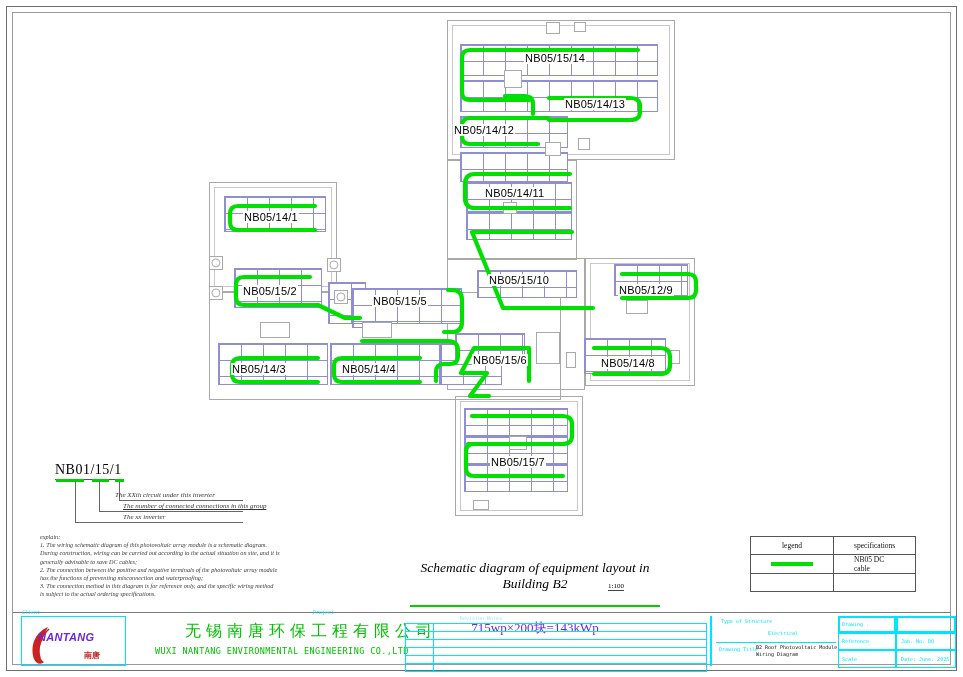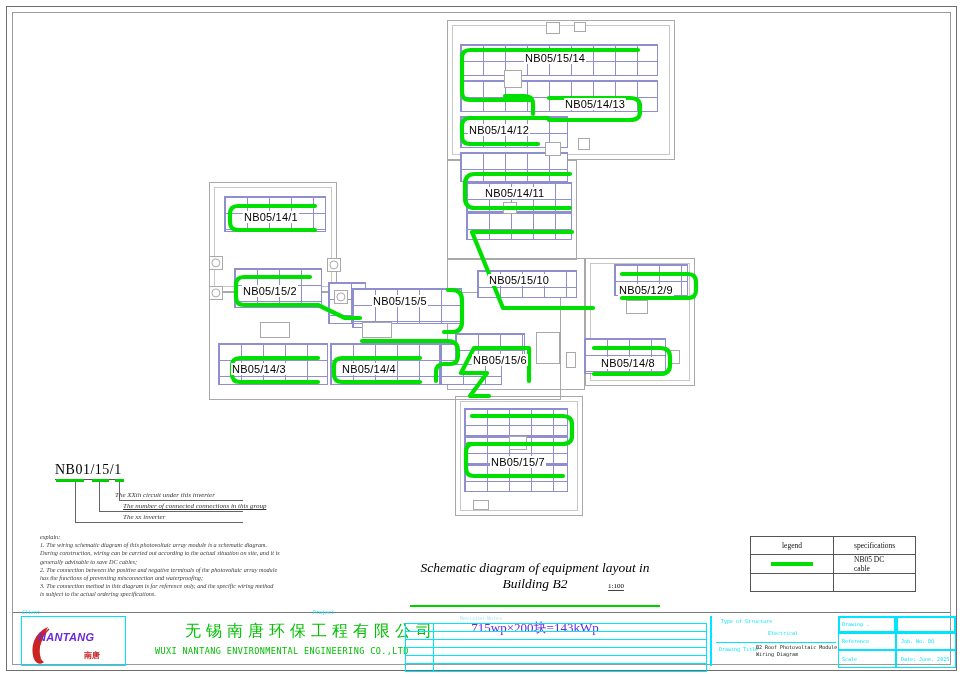--- a/index.html
+++ b/index.html
@@ -187,21 +187,21 @@
     <path d="M622 274 L688 274 Q696 274 696 282 L696 290 Q696 298 688 298 L622 298"></path>
 
     <path d="M594 348 L660 348 Q670 348 670 357 L670 365 Q670 374 660 374 L594 374"></path>
 
     <path d="M468 444 L562 444 Q572 444 572 436 L572 424 Q572 416 562 416 L472 416"></path>
     <path d="M563 476 L474 476 Q466 476 466 468 L466 452 Q466 444 474 444"></path>
   </svg>
 
   <div class="clabel" style="left:524px;top:52px;">NB05/15/14</div>
   <div class="clabel" style="left:564px;top:98px;">NB05/14/13</div>
-  <div class="clabel" style="left:468px;top:124px;">NB05/14/12</div>
+  <div class="clabel" style="left:453px;top:124px;">NB05/14/12</div>
   <div class="clabel" style="left:484px;top:187px;">NB05/14/11</div>
   <div class="clabel" style="left:488px;top:274px;">NB05/15/10</div>
   <div class="clabel" style="left:618px;top:284px;">NB05/12/9</div>
   <div class="clabel" style="left:600px;top:357px;">NB05/14/8</div>
   <div class="clabel" style="left:490px;top:456px;">NB05/15/7</div>
   <div class="clabel" style="left:472px;top:354px;">NB05/15/6</div>
   <div class="clabel" style="left:372px;top:295px;">NB05/15/5</div>
   <div class="clabel" style="left:341px;top:363px;">NB05/14/4</div>
   <div class="clabel" style="left:231px;top:363px;">NB05/14/3</div>
   <div class="clabel" style="left:242px;top:285px;">NB05/15/2</div>

